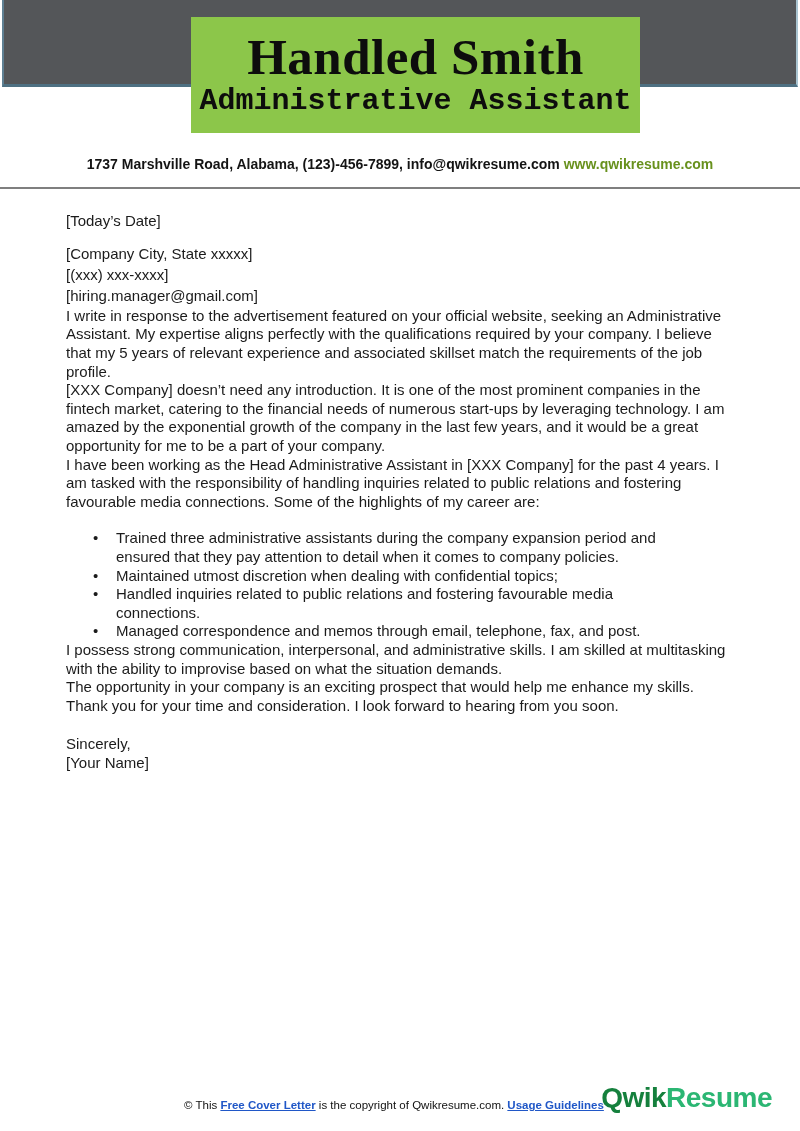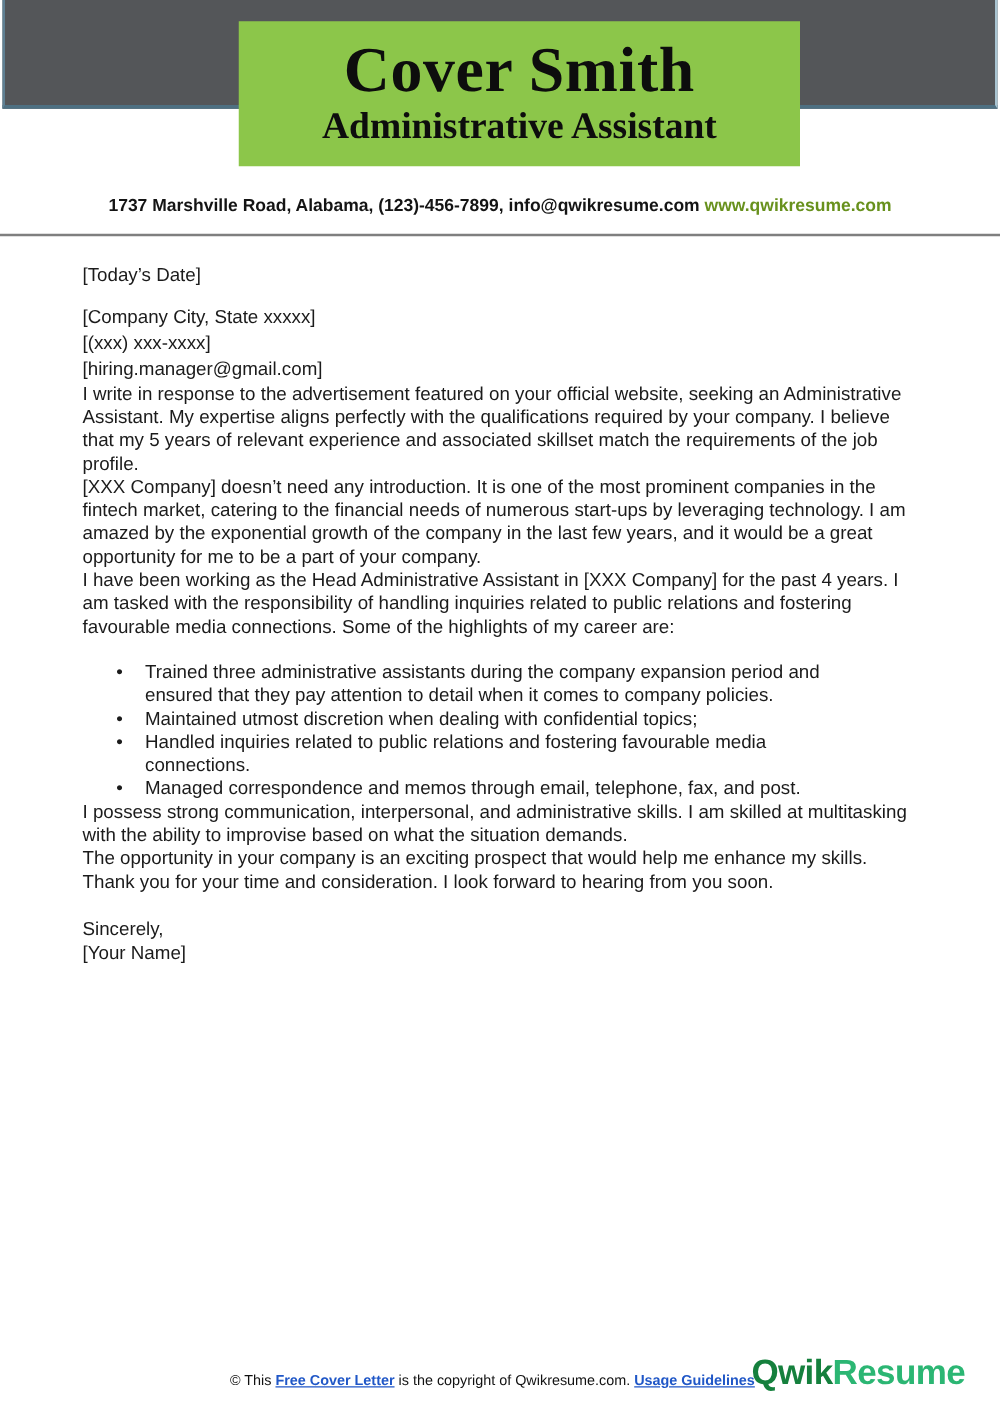--- a/index.html
+++ b/index.html
@@ -35,21 +35,21 @@
   }
   .person-name {
     font-family: "Liberation Serif", serif;
     font-weight: bold;
     font-size: 51px;
     line-height: 1.04;
     color: #0d0d0d;
     letter-spacing: 0.5px;
   }
   .person-title {
-    font-family: Liberation Serif, serif;
+    font-family: Liberation Mono, monospace;
     font-weight: bold;
     font-size: 30px;
     line-height: 1.15;
     color: #0d0d0d;
   }
 
   .contact-line {
     position: absolute;
     left: 0; top: 156px;
     width: 100%;
@@ -119,21 +119,21 @@
   }
   .logo-qwik { color: #15803d; }
   .logo-resume { color: #2bb673; }
 </style>
 </head>
 <body>
 
 <div class="header-band"></div>
 
 <div class="name-plate">
-  <div class="person-name">Cover Smith</div>
+  <div class="person-name">Handled Smith</div>
   <div class="person-title">Administrative Assistant</div>
 </div>
 
 <div class="contact-line">
   <span>1737 Marshville Road, Alabama, (123)-456-7899, info@qwikresume.com</span>
   <span> </span>
   <a class="website-link">www.qwikresume.com</a>
 </div>
 
 <div class="divider"></div>

